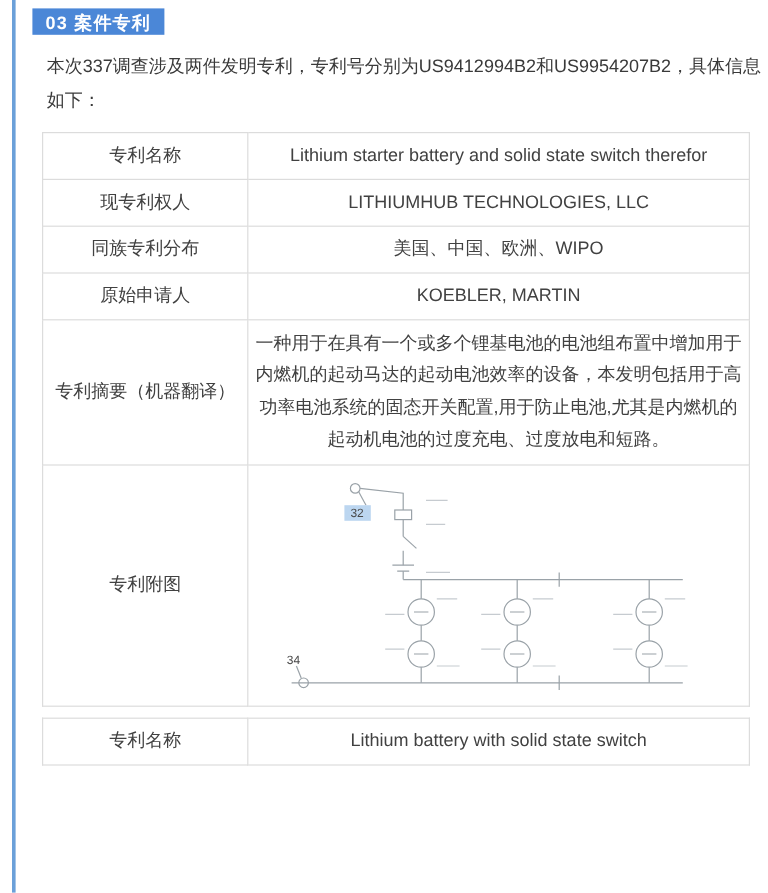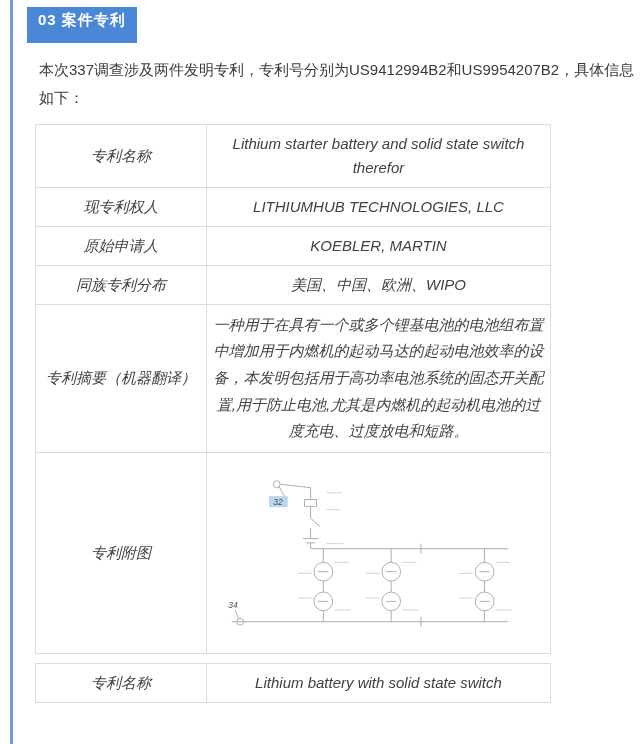--- a/index.html
+++ b/index.html
@@ -9,29 +9,29 @@
     font-family:"Liberation Sans","DejaVu Sans",sans-serif;
   }
   .left-rule {
     position:absolute; left:10px; top:0; bottom:0; width:3px;
     background:#6ba0d9;
   }
   .content { padding:7px 15px 0 27px; }
   .badge {
     display:inline-block; background:#4b87d7; color:#ffffff;
     font-weight:bold; font-size:15px; line-height:1;
-    padding:5px 11px 16px 11px; letter-spacing:1px;
+    padding:5px 11px 2px 11px; letter-spacing:1px;
   }
   .intro {
     font-size:15px; line-height:1.85; color:#3a3a3a;
     margin:13px 0 12px 12px; width:596px;
   }
   table.patent {
     border-collapse:collapse; table-layout:fixed;
-    width:516px; margin-left:8px; background:#ffffff;font-style:italic;
+    width:590px; margin-left:8px; background:#ffffff;
   }
   table.patent td {
     border:1px solid #dcdcdc; font-size:15px; color:#414141;
     text-align:center; vertical-align:middle; padding:7px 6px;
     word-break:break-word;
   }
   td.lab { width:158px; color:#3d3d3d; line-height:1.6; padding:7px 14px; }
   td.val { line-height:1.6; }
   td.abstract-val { line-height:1.78; padding:8px 13px; text-align:center;margin-top:28px; }
   td.fig-cell { height:176px; padding:4px; }
@@ -56,26 +56,26 @@
     <tbody>
       <tr>
         <td class="lab">专利名称</td>
         <td class="val">Lithium starter battery and solid state switch therefor</td>
       </tr>
       <tr>
         <td class="lab">现专利权人</td>
         <td class="val">LITHIUMHUB TECHNOLOGIES, LLC</td>
       </tr>
       <tr>
+        <td class="lab">同族专利分布</td>
+        <td class="val">美国、中国、欧洲、WIPO</td>
+      </tr>
+      <tr>
         <td class="lab">原始申请人</td>
         <td class="val">KOEBLER, MARTIN</td>
-      </tr>
-      <tr>
-        <td class="lab">同族专利分布</td>
-        <td class="val">美国、中国、欧洲、WIPO</td>
       </tr>
       <tr>
         <td class="lab">专利摘要（机器翻译）</td>
         <td class="abstract-val">一种用于在具有一个或多个锂基电池的电池组布置中增加用于内燃机的起动马达的起动电池效率的设备，本发明包括用于高功率电池系统的固态开关配置,用于防止电池,尤其是内燃机的起动机电池的过度充电、过度放电和短路。</td>
       </tr>
       <tr>
         <td class="lab">专利附图</td>
         <td class="fig-cell">
           <div class="fig-wrap">
             <svg width="390" height="186" viewBox="0 0 390 186">

